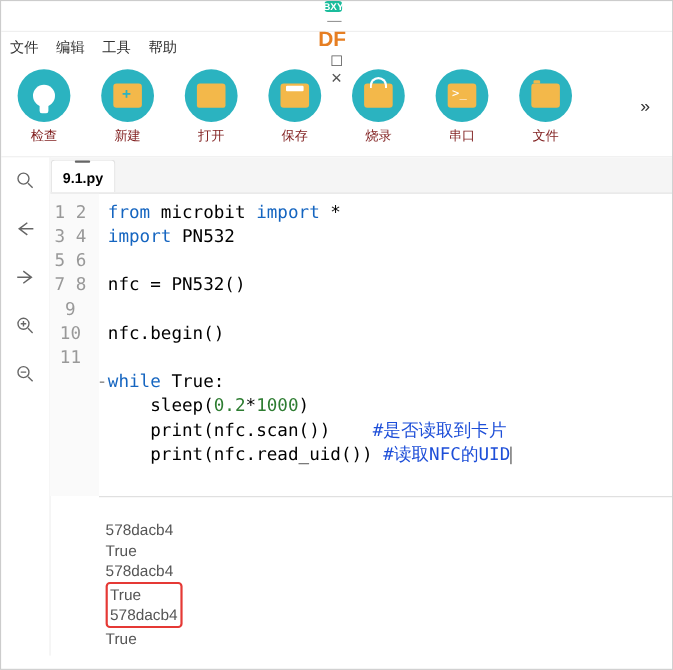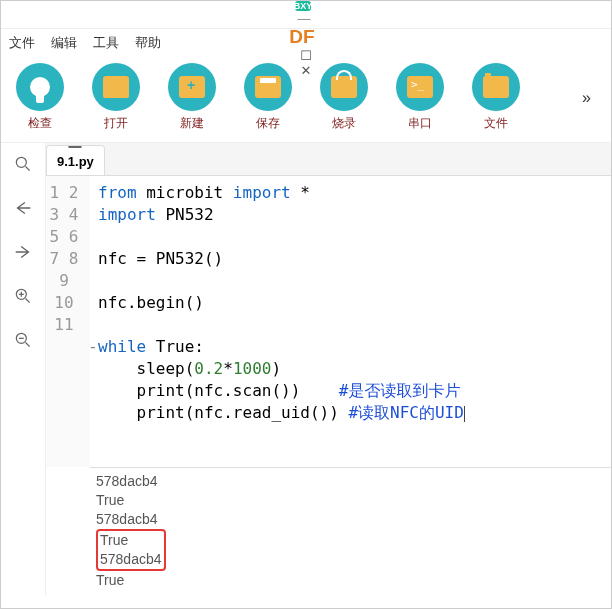--- a/index.html
+++ b/index.html
@@ -27,21 +27,21 @@
   .tab .mon { width: 14px; height: 11px; border: 1.5px solid #666; border-radius: 2px; display: inline-block; }
   .tab .x { color: #888; font-size: 14px; }
   .code { flex: 1; display: flex; overflow: hidden; font-family: Consolas, monospace; font-size: 16px; background: #fff; border-top: 1px solid #ddd; }
   .gutter { width: 44px; background: #fafafa; color: #999; text-align: center; padding: 6px 8px 6px 0; line-height: 22px; }
   .codetext { flex: 1; padding: 6px 0 6px 8px; line-height: 22px; white-space: pre; }
   .fold { position: absolute; margin-left: -10px; color: #888; }
   .kw { color: #1565c0; }
   .num { color: #2e7d32; }
   .cm { color: #1d4ed8; }
   .caret { border-left: 1.5px solid #444; display: inline-block; height: 16px; vertical-align: middle; }
-  .console { border-top: 1px solid #ddd; padding: 4px 6px 6px; font-family: Consolas, Arial, monospace; font-size: 14px; color: #555; line-height: 19px; margin-left: 44px; }
+  .console { border-top: 1px solid #ddd; padding: 20px 6px 6px; font-family: Consolas, Arial, monospace; font-size: 14px; color: #555; line-height: 19px; margin-left: 44px; }
   .redbox { border: 2px solid #e53935; border-radius: 4px; padding: 0 2px; display: inline-block; }
   
   .thumb { width: 20px; height: 20px; background: #fff; border-radius: 50%; position: relative; }
   .thumb::after { content:""; position:absolute; width:8px; height:12px; background:#fff; bottom:-6px; left:6px; border-radius:2px; }
   .newf::after { content:"+"; position:absolute; color:#2bb3c0; font-weight:bold; left:8px; top:1px; font-size:14px; }
   .openf { border-radius: 3px 3px 2px 2px; }
   .savef::before { content:""; position:absolute; width:16px; height:5px; background:#fff; top:2px; left:5px; border-radius:1px; }
   .burnf { position: relative; }
   .burnf::before { content:""; position:absolute; width:12px; height:8px; border:2px solid #fff; border-bottom:none; border-radius:8px 8px 0 0; top:-6px; left:5px; }
   .serialf::after { content:">_"; color:#fff; font-size:11px; position:absolute; left:4px; top:2px; font-family: monospace; }
@@ -67,29 +67,29 @@
 
 <div class="toolbar">
   <div class="tool-item">
     <div class="tool-circle">
         <div class="thumb"></div>
       </div>
     <div class="tool-label">检查</div>
   </div>
   <div class="tool-item">
     <div class="tool-circle">
+        <div class="tool-inner newf"></div>
+      </div>
+    <div class="tool-label">新建</div>
+  </div>
+  <div class="tool-item">
+    <div class="tool-circle">
         <div class="tool-inner openf"></div>
       </div>
     <div class="tool-label">打开</div>
-  </div>
-  <div class="tool-item">
-    <div class="tool-circle">
-        <div class="tool-inner newf"></div>
-      </div>
-    <div class="tool-label">新建</div>
   </div>
   <div class="tool-item">
     <div class="tool-circle">
         <div class="tool-inner savef"></div>
       </div>
     <div class="tool-label">保存</div>
   </div>
   <div class="tool-item">
     <div class="tool-circle">
         <div class="tool-inner burnf"></div>

